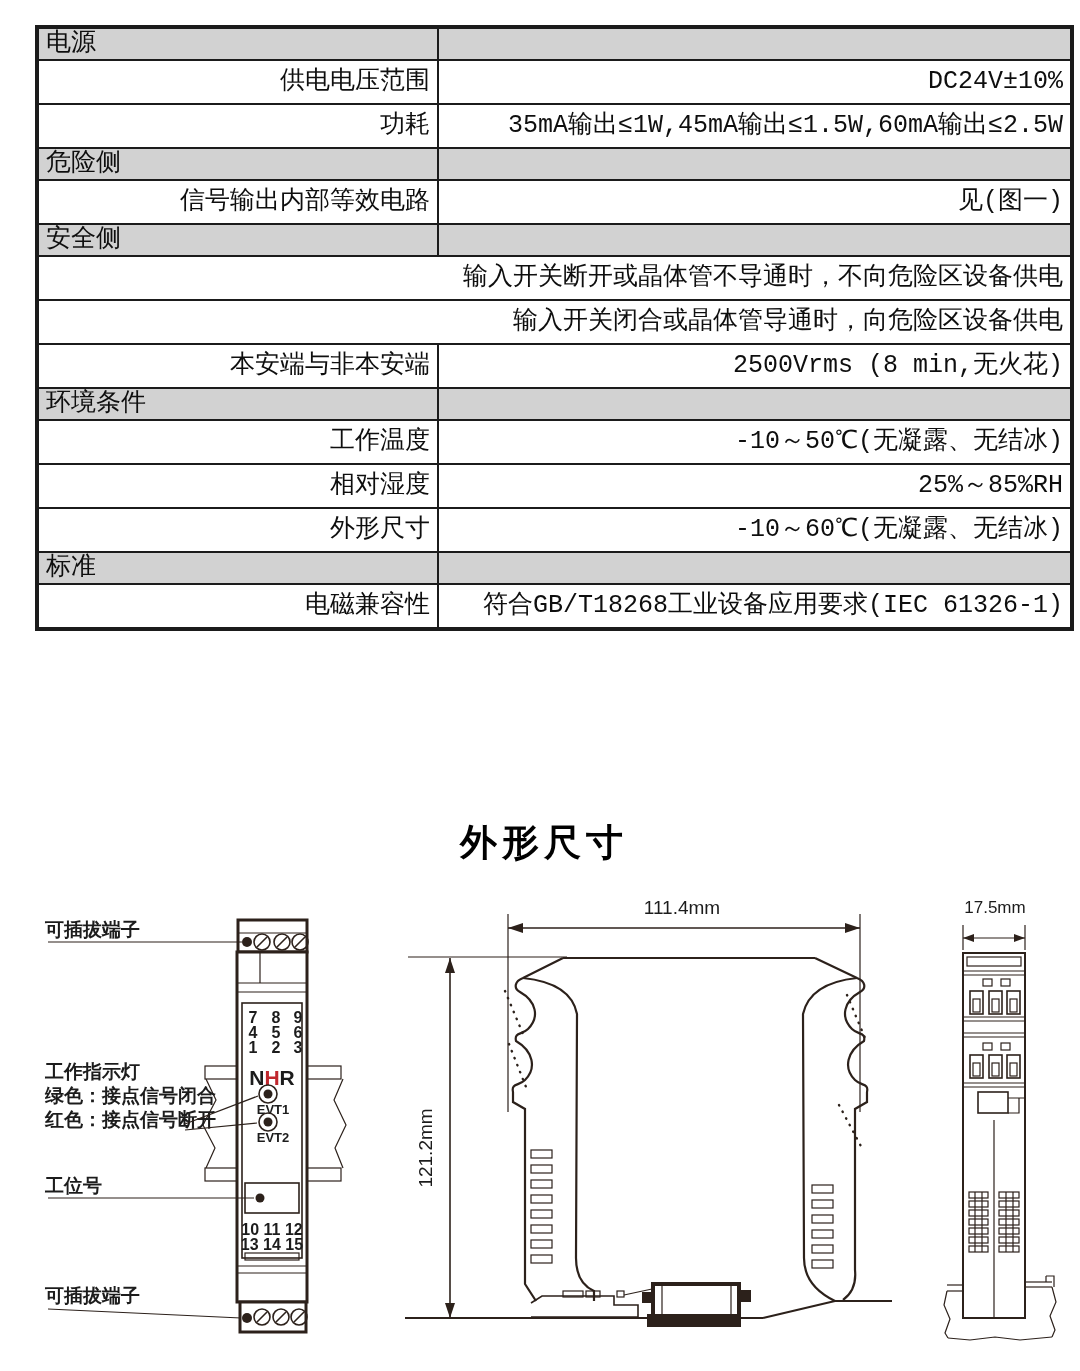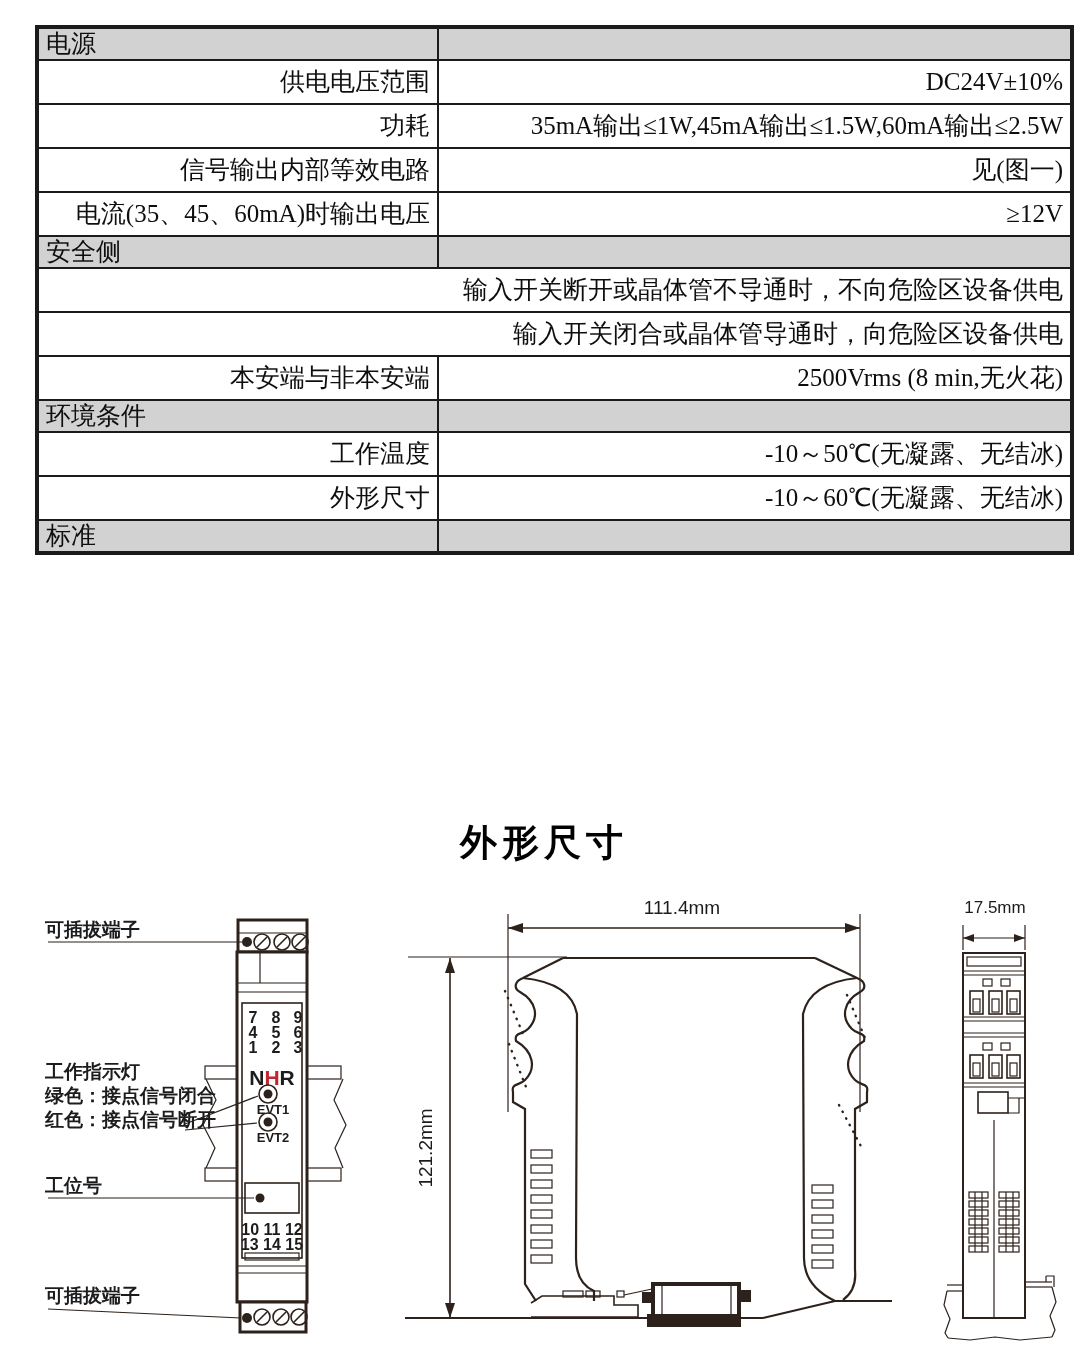--- a/index.html
+++ b/index.html
@@ -1,21 +1,21 @@
 <!DOCTYPE html>
 <html><head>
 <meta charset="utf-8">
 <style>
   html,body{margin:0;padding:0;background:#fff;}
   .page{position:relative;width:1080px;height:1371px;background:#ffffff;overflow:hidden;
         font-family:"Liberation Sans","DejaVu Sans",sans-serif;color:#111;}
   
   .spec-wrap{position:absolute;left:35px;top:25px;}
   table.spec{border-collapse:collapse;table-layout:fixed;width:1013px;
-             font-family:Liberation Serif, serif;font-size:25px;color:#0e0e0e;
+             font-family:Liberation Mono, monospace;font-size:25px;color:#0e0e0e;
              border:4px solid #1b1b1b;}
   table.spec td{border:2px solid #1b1b1b;background:#fff;padding:0 7px;line-height:1.1;
                 vertical-align:middle;overflow:visible;}
   table.spec td.c1{width:384px;white-space:nowrap;}
   table.spec td.c2{width:617px;white-space:nowrap;}
   table.spec tr.data td{height:42px;text-align:right;}
   table.spec tr.sec td{height:30px;background:#d2d2d2;}
   table.spec td.indent{padding-left:14px;}
   
   .dim-title{position:absolute;top:818px;left:4px;width:1080px;text-align:center;
@@ -48,28 +48,28 @@
             <td class="c2"></td>
       </tr>
       <tr class="data">
         <td class="c1">供电电压范围</td>
         <td class="c2">DC24V±10%</td>
       </tr>
       <tr class="data">
         <td class="c1">功耗</td>
         <td class="c2">35mA输出≤1W,45mA输出≤1.5W,60mA输出≤2.5W</td>
       </tr>
+      <tr class="sec">
+        <td class="c1">危险侧</td>
+            <td class="c2"></td>
+      </tr>
       <tr class="data">
         <td class="c1">信号输出内部等效电路</td>
         <td class="c2 indent">见(图一)</td>
       </tr>
-      <tr class="data">
-        <td class="c1">电流(35、45、60mA)时输出电压</td>
-        <td class="c2">≥12V</td>
-      </tr>
       <tr class="sec">
         <td class="c1">安全侧</td>
             <td class="c2"></td>
       </tr>
       <tr class="data">
         <td colspan="2">输入开关断开或晶体管不导通时，不向危险区设备供电</td>
       </tr>
       <tr class="data">
         <td colspan="2">输入开关闭合或晶体管导通时，向危险区设备供电</td>
       </tr>
@@ -79,26 +79,34 @@
       </tr>
       <tr class="sec">
         <td class="c1">环境条件</td>
             <td class="c2"></td>
       </tr>
       <tr class="data">
         <td class="c1">工作温度</td>
         <td class="c2">-10～50℃(无凝露、无结冰)</td>
       </tr>
       <tr class="data">
+        <td class="c1">相对湿度</td>
+        <td class="c2">25%～85%RH</td>
+      </tr>
+      <tr class="data">
         <td class="c1">外形尺寸</td>
         <td class="c2">-10～60℃(无凝露、无结冰)</td>
       </tr>
       <tr class="sec">
         <td class="c1">标准</td>
             <td class="c2"></td>
+      </tr>
+      <tr class="data">
+        <td class="c1">电磁兼容性</td>
+        <td class="c2">符合GB/T18268工业设备应用要求(IEC 61326-1)</td>
       </tr>
     </tbody>
       </table>
   </div>
 
   <div class="dim-title">外形尺寸</div>
 
   <svg class="draw" style="left:35px;top:895px;" width="325" height="465" viewBox="0 0 325 465">
 
     <g>

